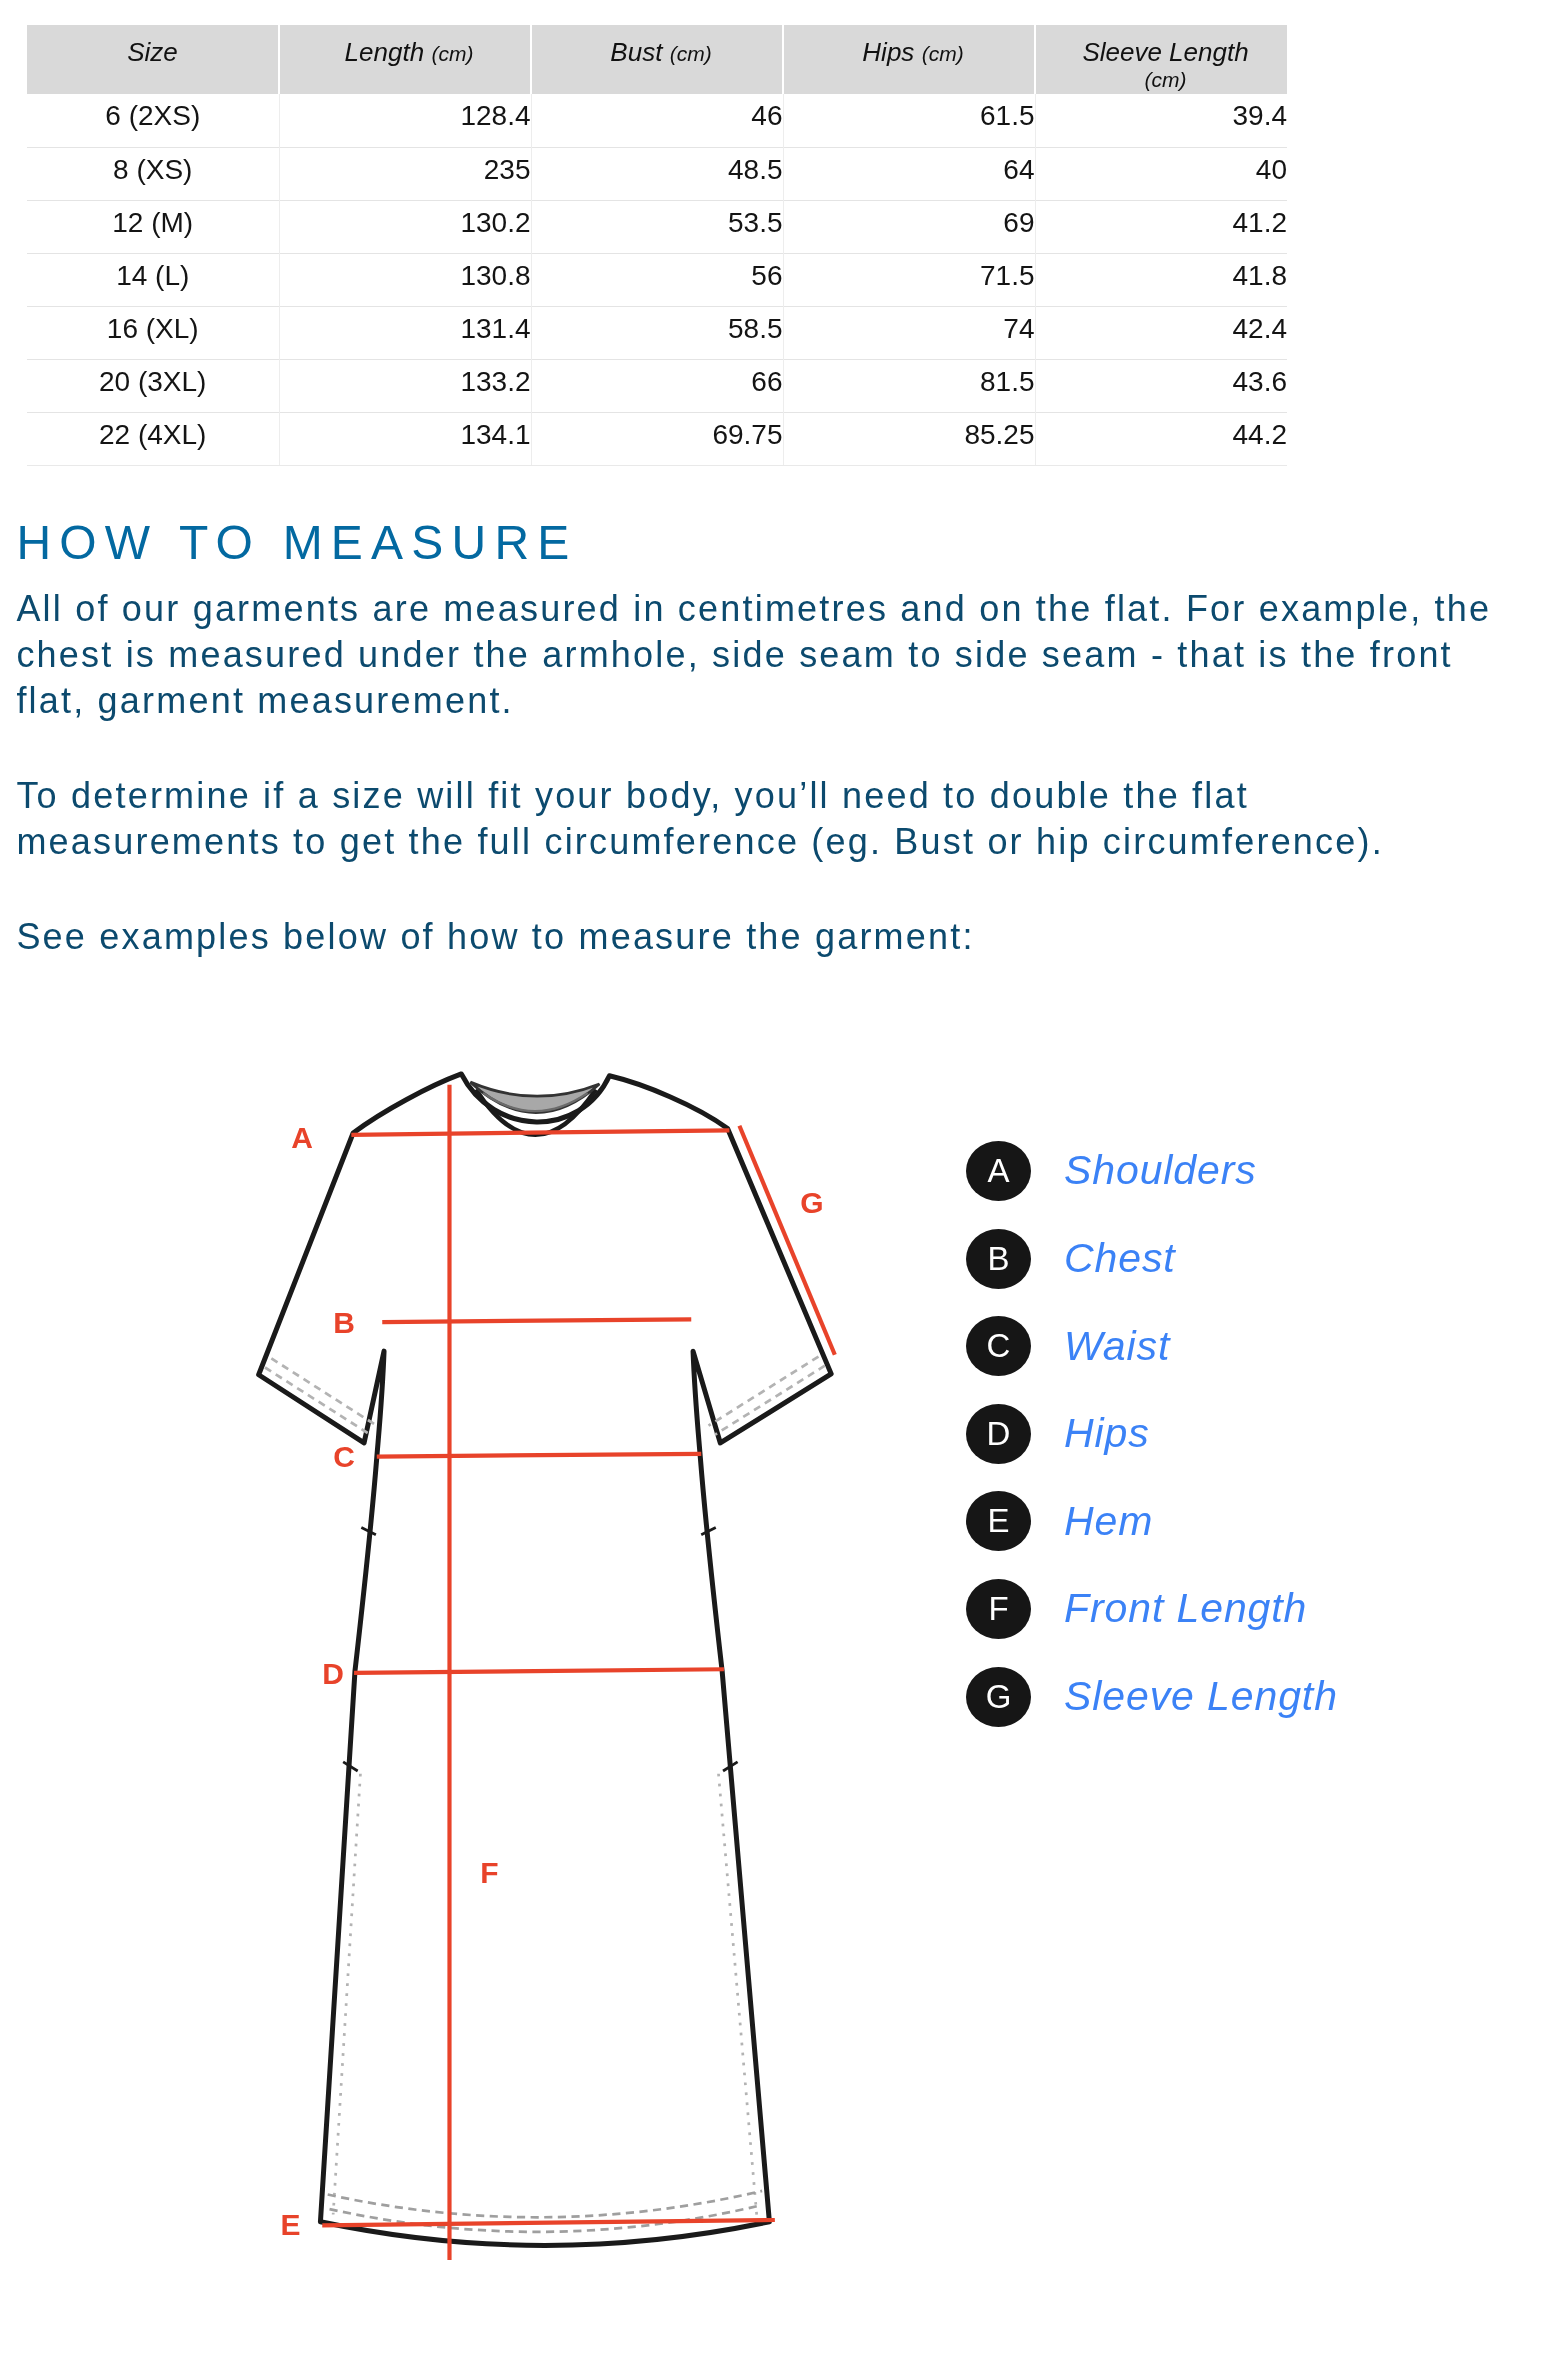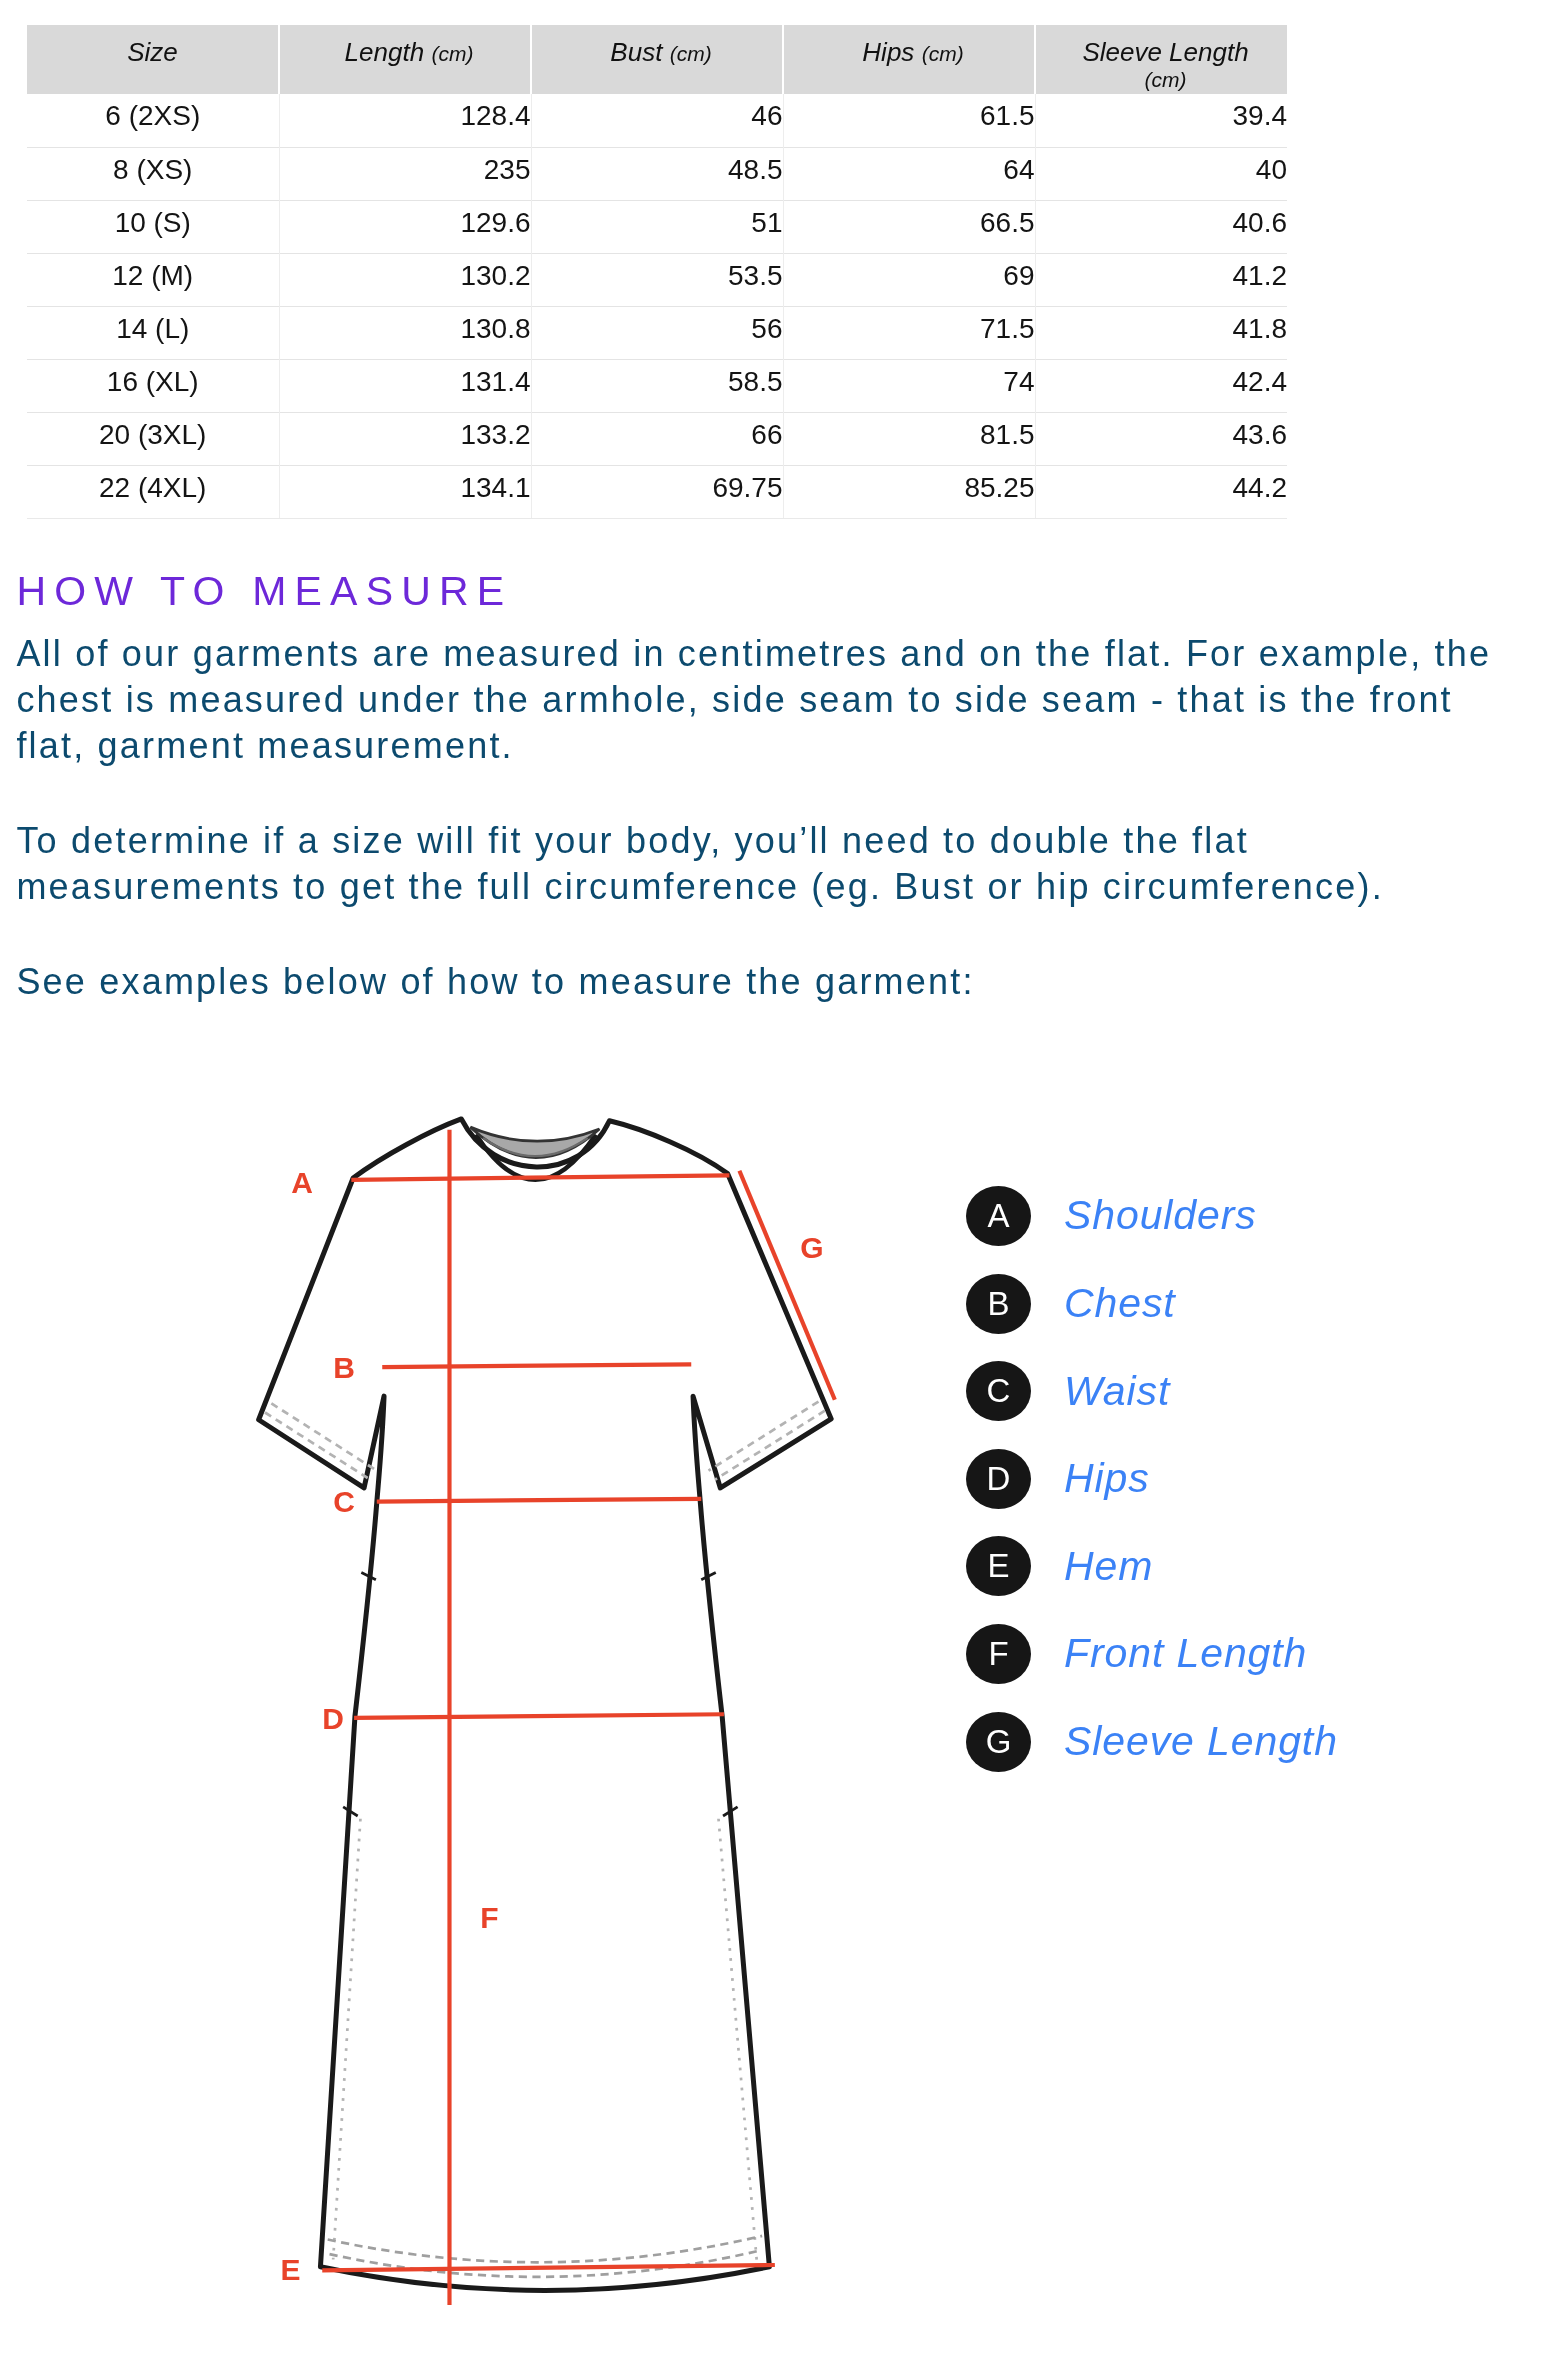--- a/index.html
+++ b/index.html
@@ -44,24 +44,24 @@
     font-size:28px;
     color:#141414;
   }
   table.size-table tbody tr + tr td{border-top:1.8px solid #e4e4e4;}
   table.size-table tbody tr:last-child td{border-bottom:1.8px solid #e9e9e9;}
   table.size-table tbody td + td{border-left:1.8px solid #ededed;text-align:right;}
 
   
   .how-heading{
     margin:49px 18px 0 16.4px;
-    font-size:41px;
+    font-size:48px;
     font-weight:400;
     letter-spacing:8.2px;
-    color:#6d28d9;
+    color:#0369a1;
   }
   .body-copy{
     margin:16.4px 18px 0 16.4px;
     font-size:36px;
     font-weight:300;
     line-height:46px;
     letter-spacing:2.2px;
     color:#0c4a6e;
     white-space:pre-line;
   }
@@ -109,27 +109,20 @@
           <td>46</td>
           <td>61.5</td>
           <td>39.4</td>
         </tr>
         <tr>
           <td>8 (XS)</td>
           <td>235</td>
           <td>48.5</td>
           <td>64</td>
           <td>40</td>
-        </tr>
-        <tr>
-          <td>10 (S)</td>
-          <td>129.6</td>
-          <td>51</td>
-          <td>66.5</td>
-          <td>40.6</td>
         </tr>
         <tr>
           <td>12 (M)</td>
           <td>130.2</td>
           <td>53.5</td>
           <td>69</td>
           <td>41.2</td>
         </tr>
         <tr>
           <td>14 (L)</td>

